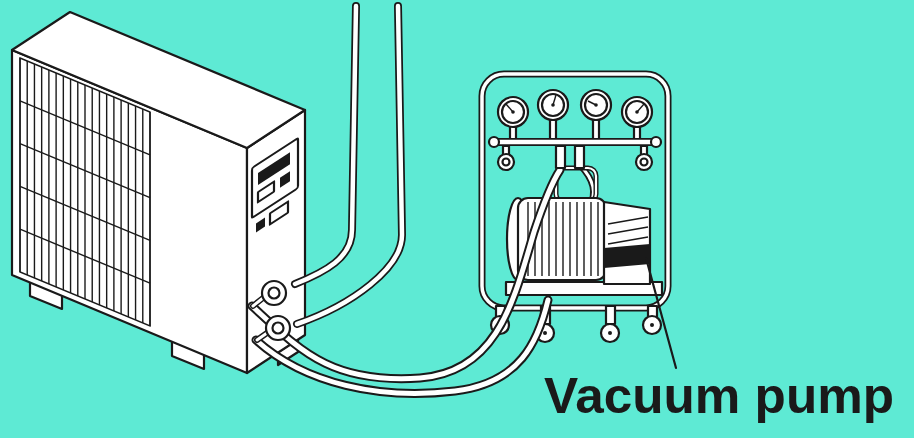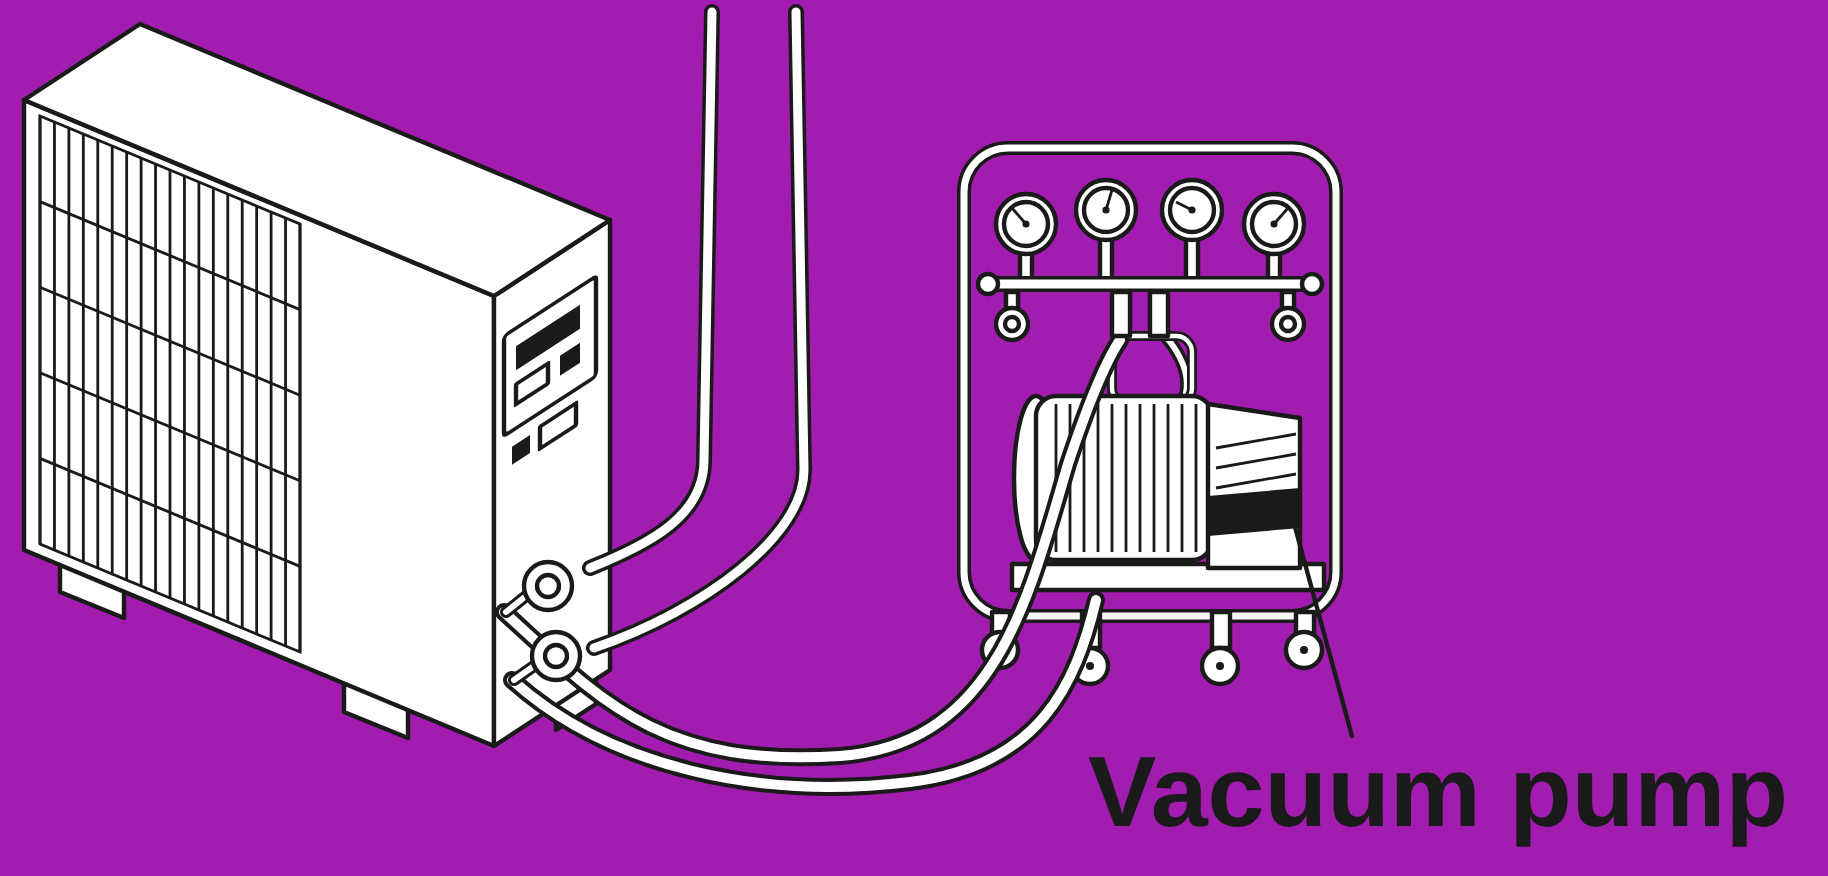--- a/index.html
+++ b/index.html
@@ -1,17 +1,17 @@
 <!DOCTYPE html>
 <html><head>
 <meta charset="utf-8">
 <style>
   html,body{margin:0;padding:0;background:#fff;}
   .stage{
-    position:relative;width:914px;height:438px;background:#a21caf;
+    position:relative;width:914px;height:438px;background:#5eead4;
     font-family:"Liberation Sans",sans-serif;overflow:hidden;
   }
   svg{display:block;}
   .ln{fill:none;stroke:#1a1a1a;stroke-width:2.2;stroke-linejoin:round;stroke-linecap:round;}
   .fw{fill:#ffffff;stroke:#1a1a1a;stroke-width:2.2;stroke-linejoin:round;}
   .dk{fill:#1a1a1a;stroke:none;}
   .thin{stroke:#1a1a1a;stroke-width:1.4;fill:none;}
   .tube-o{fill:none;stroke:#1a1a1a;stroke-linecap:round;stroke-linejoin:round;}
   .tube-i{fill:none;stroke:#ffffff;stroke-linecap:round;stroke-linejoin:round;}
   .label{font-family:"Liberation Sans",sans-serif;font-size:50px;font-weight:600;}

